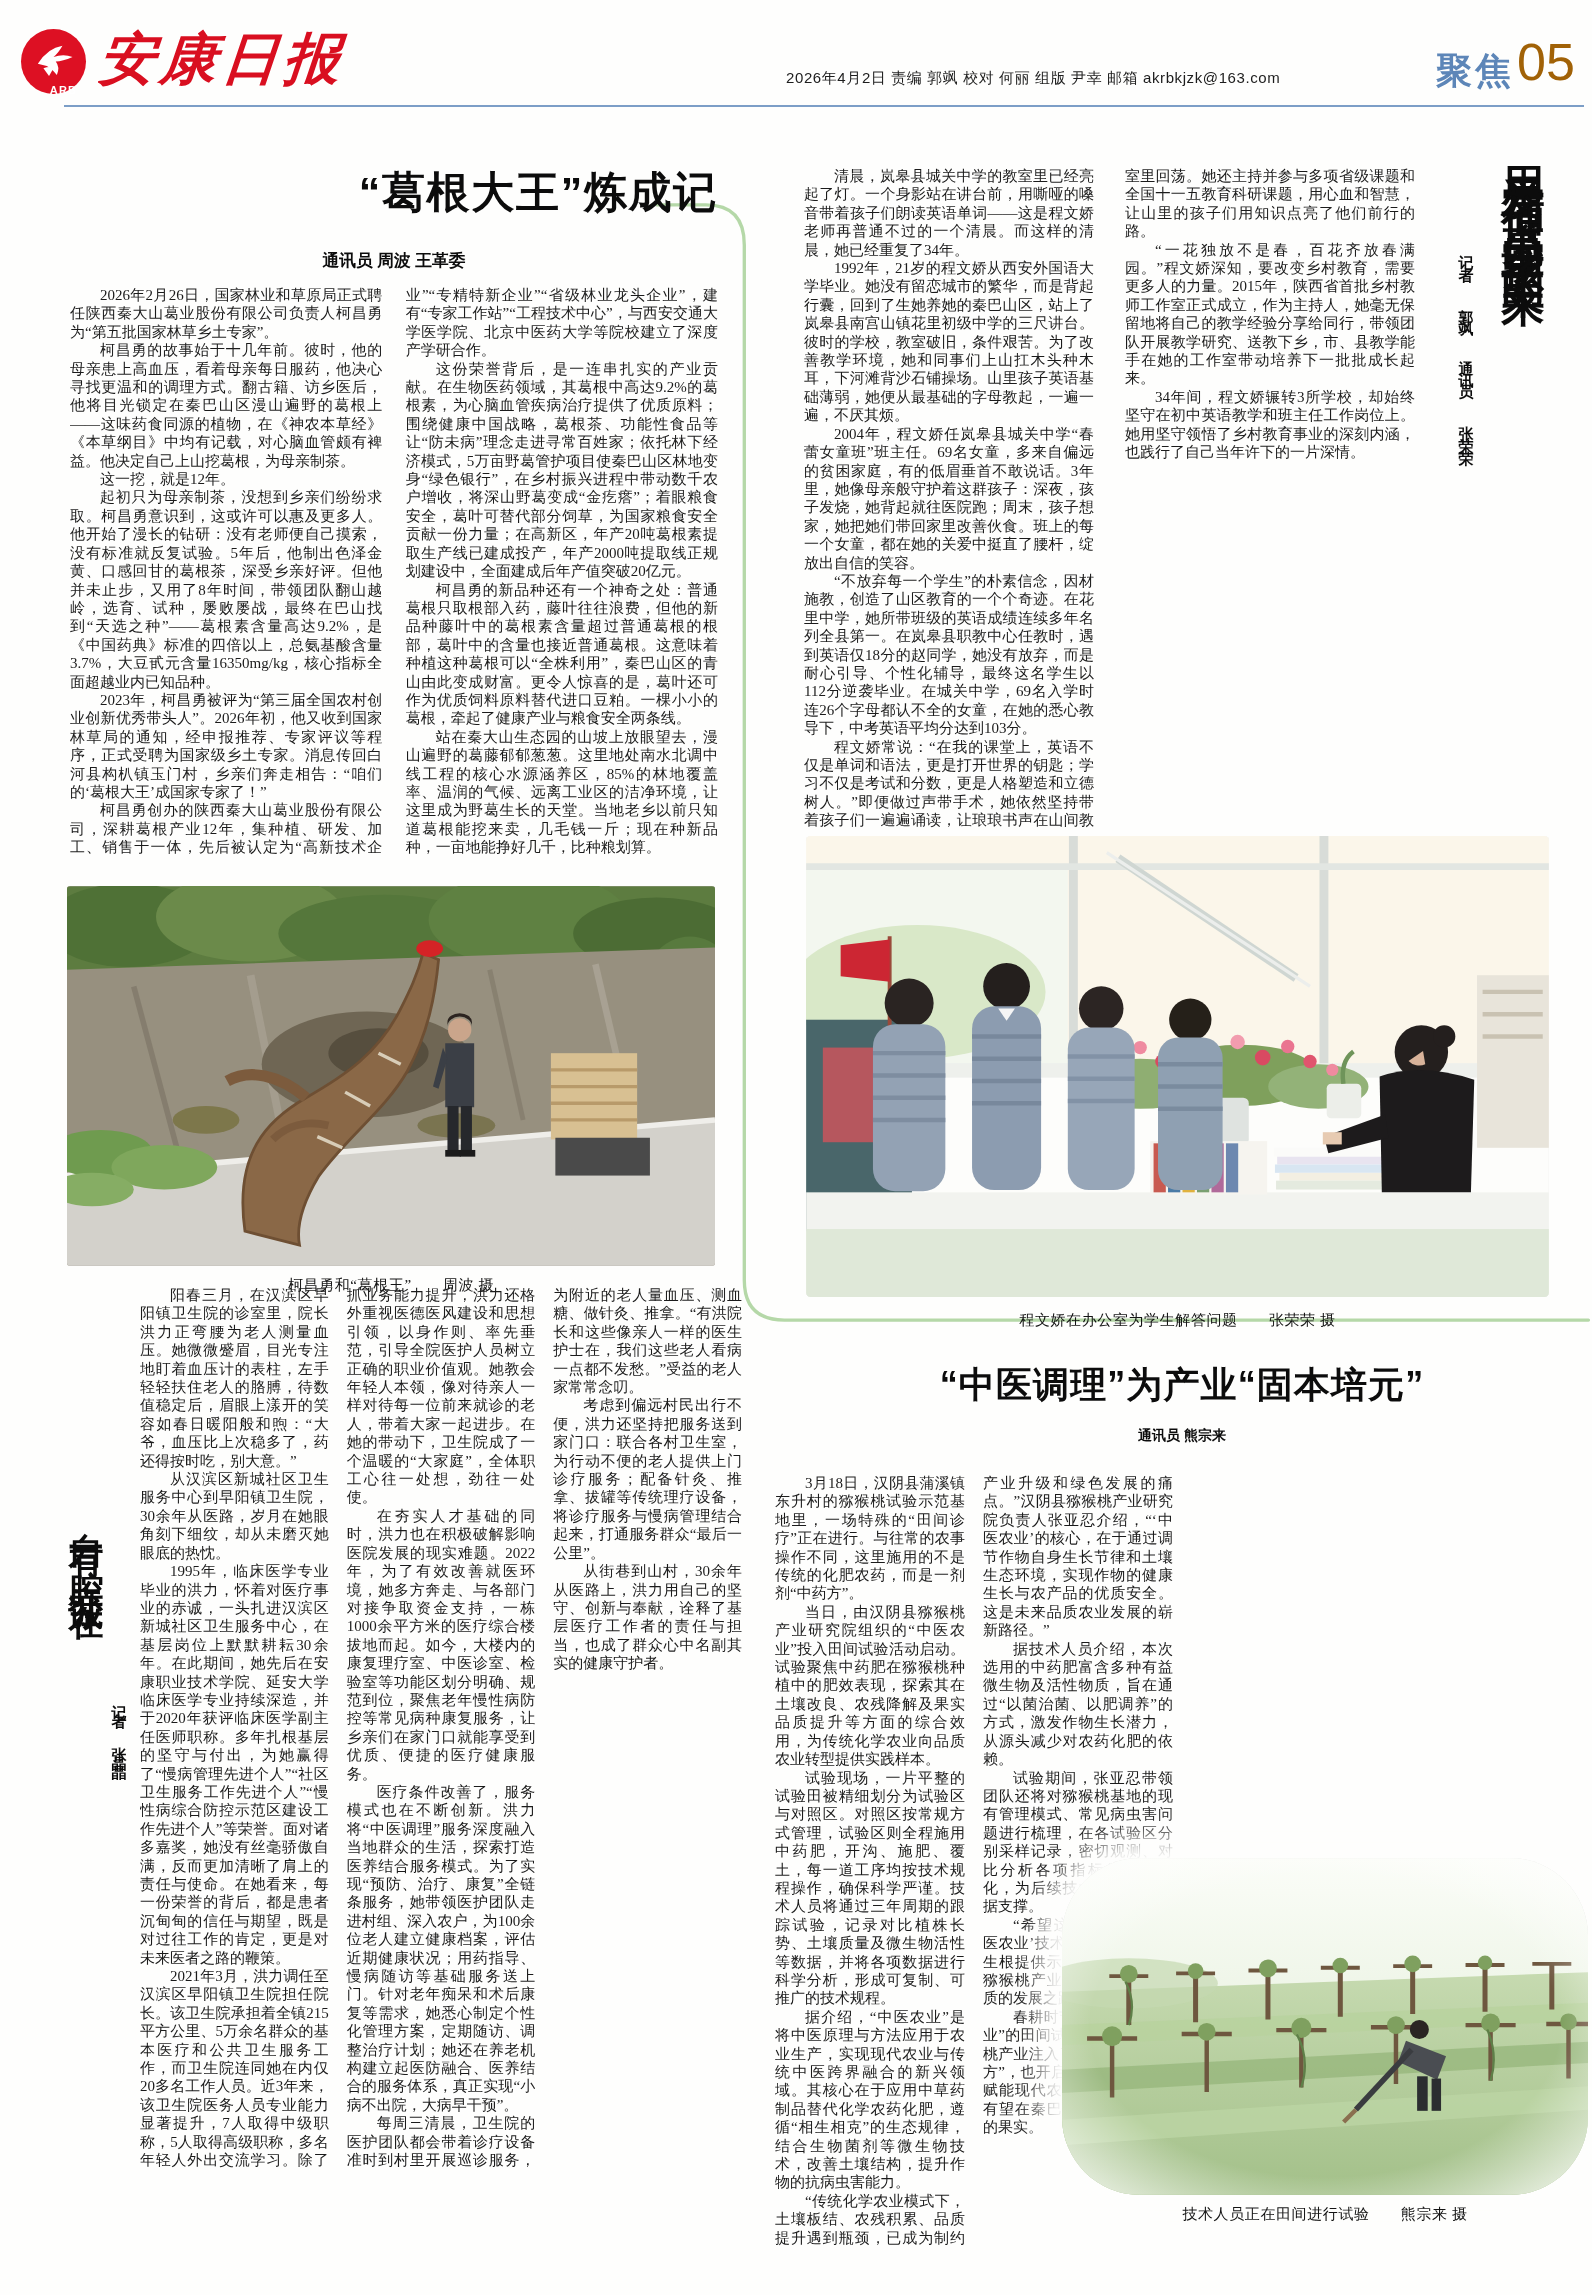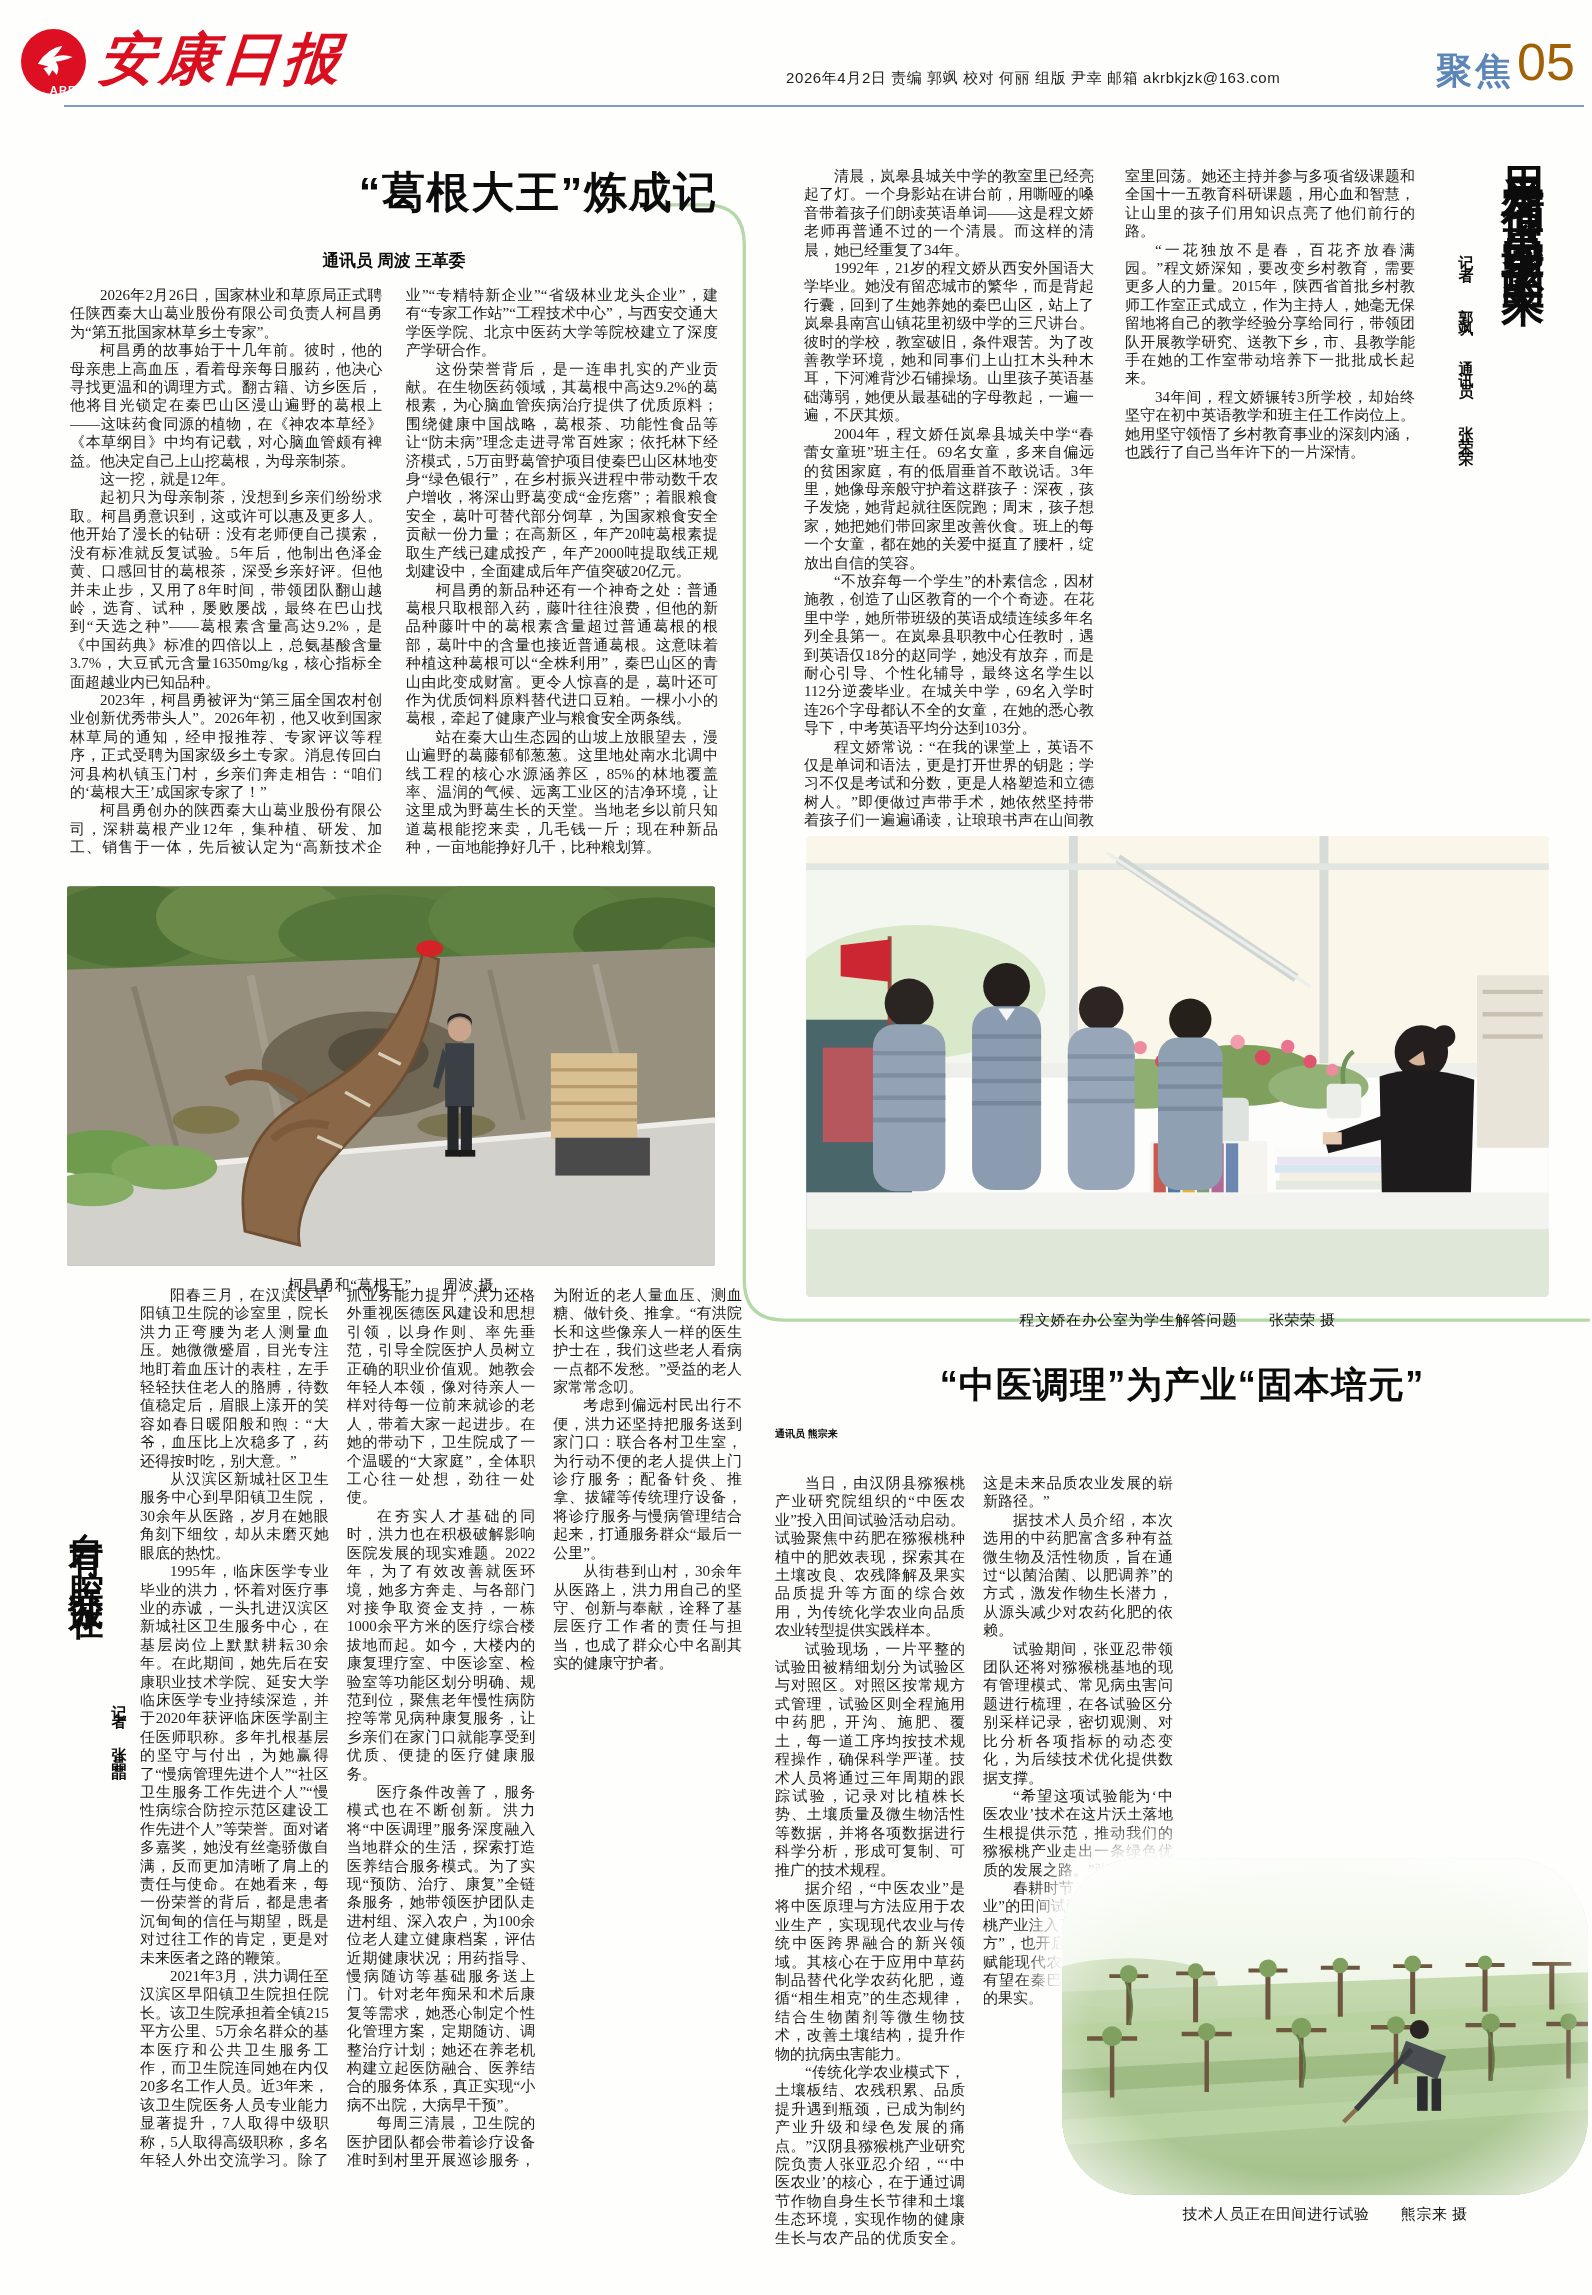--- a/index.html
+++ b/index.html
@@ -16,21 +16,21 @@
   .section-label{left:1436px;top:47px;font-size:36px;font-weight:bold;color:#5d86b8;
                  font-family:"Liberation Sans","DejaVu Sans",sans-serif;letter-spacing:3.3px;}
   .page-number{left:1517px;top:32px;font-size:52px;color:#a16207;
                font-family:"Liberation Sans","DejaVu Sans",sans-serif;}
   .header-rule{left:64px;top:105px;width:1520px;height:2.2px;background:#7c9ec7;}
   
   .h-sans{font-family:"Liberation Sans","DejaVu Sans",sans-serif;color:#0c0c0c;}
   .a1-headline{left:70px;top:164px;width:648px;text-align:right;font-size:43px;font-weight:bold;letter-spacing:1.7px;}
   .a1-byline{left:70px;top:249px;width:648px;text-align:center;font-size:16.7px;font-weight:bold;}
   .a4-headline{left:775px;top:1361px;width:814px;text-align:center;font-size:36px;font-weight:bold;letter-spacing:1.1px;}
-  .a4-byline{left:775px;top:1427px;width:814px;text-align:left;font-size:10px;font-weight:bold;}
+  .a4-byline{left:775px;top:1427px;width:814px;text-align:center;font-size:14px;font-weight:bold;}
   .vtext{writing-mode:vertical-rl;text-orientation:upright;}
   .a2-headline{left:1495px;top:132px;height:746px;font-size:43px;font-weight:bold;letter-spacing:9px;}
   .a2-byline{left:1456px;top:243px;height:501px;font-size:15px;font-weight:bold;letter-spacing:12.2px;}
   .a3-headline{left:62px;top:1505px;height:345px;font-size:35px;font-weight:bold;letter-spacing:12.2px;}
   .a3-byline{left:109px;top:1693px;height:184px;font-size:15px;font-weight:bold;letter-spacing:9px;}
   
   .body-text{font-size:15px;line-height:18.4px;text-align:justify;color:#1b1b1b;overflow:hidden;column-fill:auto;}
   .body-text p{margin:0;text-indent:2em;}
   .a1-body{left:70px;top:286px;width:648px;height:586px;column-count:2;column-gap:23.4px;}
   .a2-body{left:804px;top:167px;width:611px;height:663px;column-count:2;column-gap:31px;}
@@ -232,20 +232,21 @@
       <p>在夯实人才基础的同时，洪力也在积极破解影响医院发展的现实难题。2022年，为了有效改善就医环境，她多方奔走、与各部门对接争取资金支持，一栋1000余平方米的医疗综合楼拔地而起。如今，大楼内的康复理疗室、中医诊室、检验室等功能区划分明确、规范到位，聚焦老年慢性病防控等常见病种康复服务，让乡亲们在家门口就能享受到优质、便捷的医疗健康服务。</p>
       <p>医疗条件改善了，服务模式也在不断创新。洪力将“中医调理”服务深度融入当地群众的生活，探索打造医养结合服务模式。为了实现“预防、治疗、康复”全链条服务，她带领医护团队走进村组、深入农户，为100余位老人建立健康档案，评估近期健康状况；用药指导、慢病随访等基础服务送上门。针对老年痴呆和术后康复等需求，她悉心制定个性化管理方案，定期随访、调整治疗计划；她还在养老机构建立起医防融合、医养结合的服务体系，真正实现“小病不出院，大病早干预”。</p>
       <p>每周三清晨，卫生院的医护团队都会带着诊疗设备准时到村里开展巡诊服务，为附近的老人量血压、测血糖、做针灸、推拿。“有洪院长和这些像亲人一样的医生护士在，我们这些老人看病一点都不发愁。”受益的老人家常常念叨。</p>
       <p>考虑到偏远村民出行不便，洪力还坚持把服务送到家门口：联合各村卫生室，为行动不便的老人提供上门诊疗服务；配备针灸、推拿、拔罐等传统理疗设备，将诊疗服务与慢病管理结合起来，打通服务群众“最后一公里”。</p>
       <p>从街巷到山村，30余年从医路上，洪力用自己的坚守、创新与奉献，诠释了基层医疗工作者的责任与担当，也成了群众心中名副其实的健康守护者。</p>
     </div>
 
   <div class="abs h-sans a4-headline">“中医调理”为产业“固本培元”</div>
   <div class="abs h-sans a4-byline">通讯员 熊宗来</div>
   <div class="abs body-text a4-body">
+      <p>3月18日，汉阴县蒲溪镇东升村的猕猴桃试验示范基地里，一场特殊的“田间诊疗”正在进行。与往常的农事操作不同，这里施用的不是传统的化肥农药，而是一剂剂“中药方”。</p>
       <p>当日，由汉阴县猕猴桃产业研究院组织的“中医农业”投入田间试验活动启动。试验聚焦中药肥在猕猴桃种植中的肥效表现，探索其在土壤改良、农残降解及果实品质提升等方面的综合效用，为传统化学农业向品质农业转型提供实践样本。</p>
       <p>试验现场，一片平整的试验田被精细划分为试验区与对照区。对照区按常规方式管理，试验区则全程施用中药肥，开沟、施肥、覆土，每一道工序均按技术规程操作，确保科学严谨。技术人员将通过三年周期的跟踪试验，记录对比植株长势、土壤质量及微生物活性等数据，并将各项数据进行科学分析，形成可复制、可推广的技术规程。</p>
       <p>据介绍，“中医农业”是将中医原理与方法应用于农业生产，实现现代农业与传统中医跨界融合的新兴领域。其核心在于应用中草药制品替代化学农药化肥，遵循“相生相克”的生态规律，结合生物菌剂等微生物技术，改善土壤结构，提升作物的抗病虫害能力。</p>
       <p>“传统化学农业模式下，土壤板结、农残积累、品质提升遇到瓶颈，已成为制约产业升级和绿色发展的痛点。”汉阴县猕猴桃产业研究院负责人张亚忍介绍，“‘中医农业’的核心，在于通过调节作物自身生长节律和土壤生态环境，实现作物的健康生长与农产品的优质安全。这是未来品质农业发展的崭新路径。”</p>
       <p>据技术人员介绍，本次选用的中药肥富含多种有益微生物及活性物质，旨在通过“以菌治菌、以肥调养”的方式，激发作物生长潜力，从源头减少对农药化肥的依赖。</p>
       <p>试验期间，张亚忍带领团队还将对猕猴桃基地的现有管理模式、常见病虫害问题进行梳理，在各试验区分别采样记录，密切观测、对比分析各项指标的动态变化，为后续技术优化提供数据支撑。</p>
       <p>“希望这项试验能为‘中医农业’技术在这片沃土落地生根提供示范，推动我们的猕猴桃产业走出一条绿色优质的发展之路。”张亚忍说。</p>
       <p>春耕时节，这场“中医农业”的田间试验，不仅为猕猴桃产业注入了转型升级的“良方”，也开启了传统中医智慧赋能现代农业的有益探索，有望在秦巴山水间结出丰硕的果实。</p>
     </div>
 

